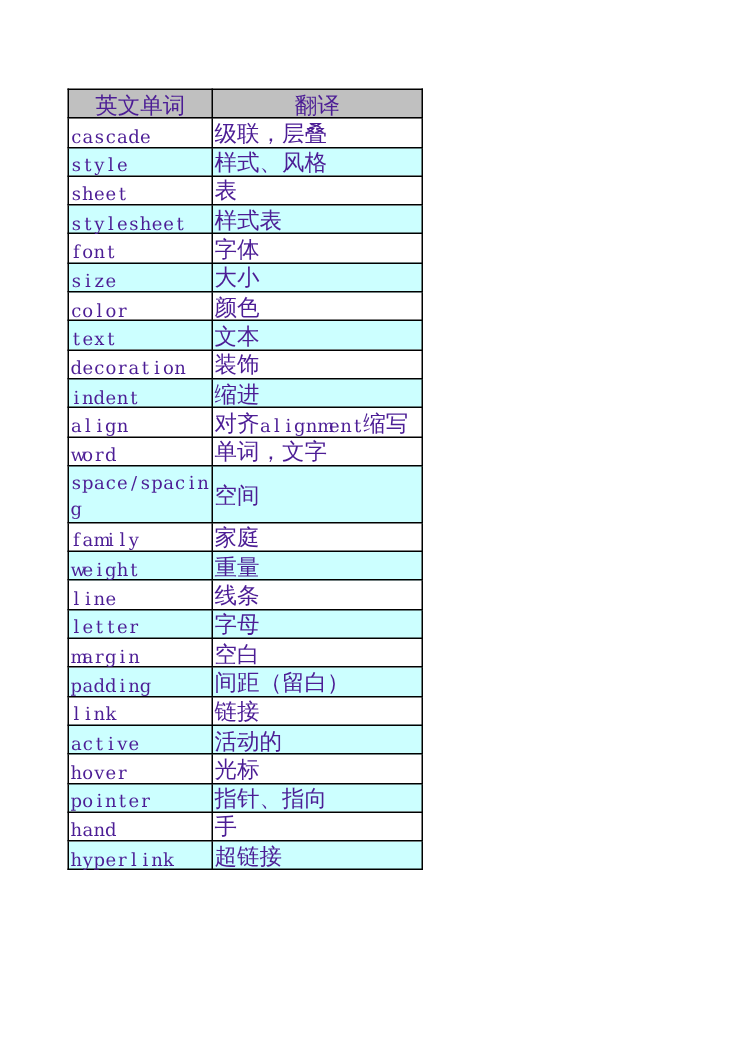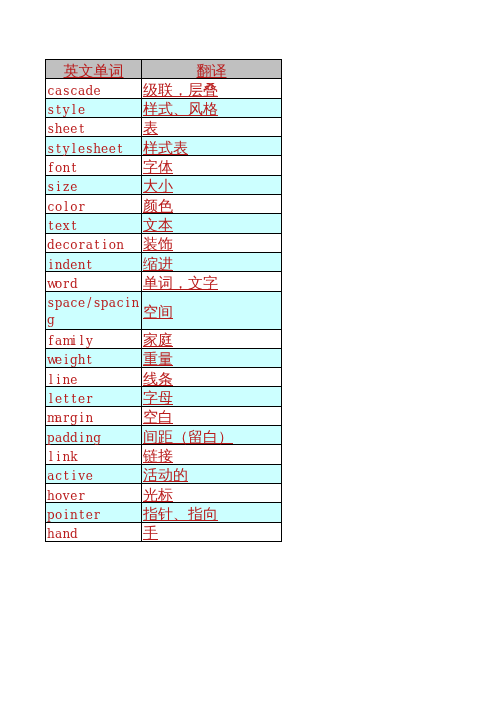--- a/index.html
+++ b/index.html
@@ -20,23 +20,22 @@
   table.vocab col.col-zh{width:140px;}
 
   table.vocab th,
   table.vocab td{
     border:1px solid #000000;
     padding:0;
     box-sizing:border-box;
     vertical-align:top;
     line-height:16.7px;
     font-weight:normal;
-    color:#b91c1c;
+    color:#4c1d95;
     text-align:left;
-    text-decoration:underline;
   }
   table.vocab th > .cellbox,
   table.vocab td > .cellbox{padding:1.6px 0 0 1px;}
 
   
   table.vocab .cell-en{
     font-family:"DejaVu Serif","Liberation Serif",serif;
     font-size:12px;
     word-wrap:break-word;
     overflow-wrap:break-word;
@@ -180,20 +179,28 @@
         <tr class="alt">
           <td class="cell-en">
             <div class="cellbox"><i>i</i><i>n</i><i>d</i><i>e</i><i>n</i><i>t</i></div>
           </td>
           <td class="cell-zh">
             <div class="cellbox">缩进</div>
           </td>
         </tr>
         <tr class="">
           <td class="cell-en">
+            <div class="cellbox"><i>a</i><i>l</i><i>i</i><i>g</i><i>n</i></div>
+          </td>
+          <td class="cell-zh">
+            <div class="cellbox">对齐<i class="lat">a</i><i class="lat">l</i><i class="lat">i</i><i class="lat">g</i><i class="lat">n</i><i class="lat">m</i><i class="lat">e</i><i class="lat">n</i><i class="lat">t</i>缩写</div>
+          </td>
+        </tr>
+        <tr class="">
+          <td class="cell-en">
             <div class="cellbox"><i>w</i><i>o</i><i>r</i><i>d</i></div>
           </td>
           <td class="cell-zh">
             <div class="cellbox">单词，文字</div>
           </td>
         </tr>
         <tr class="alt tall">
           <td class="cell-en">
             <div class="cellbox"><i>s</i><i>p</i><i>a</i><i>c</i><i>e</i><i>/</i><i>s</i><i>p</i><i>a</i><i>c</i><i>i</i><i>n</i><i>g</i></div>
           </td>
@@ -280,17 +287,25 @@
           <td class="cell-zh">
             <div class="cellbox">指针、指向</div>
           </td>
         </tr>
         <tr class="">
           <td class="cell-en">
             <div class="cellbox"><i>h</i><i>a</i><i>n</i><i>d</i></div>
           </td>
           <td class="cell-zh">
             <div class="cellbox">手</div>
+          </td>
+        </tr>
+        <tr class="alt">
+          <td class="cell-en">
+            <div class="cellbox"><i>h</i><i>y</i><i>p</i><i>e</i><i>r</i><i>l</i><i>i</i><i>n</i><i>k</i></div>
+          </td>
+          <td class="cell-zh">
+            <div class="cellbox">超链接</div>
           </td>
         </tr>
       </tbody>
   </table>
 </div>
 
 </body></html>

